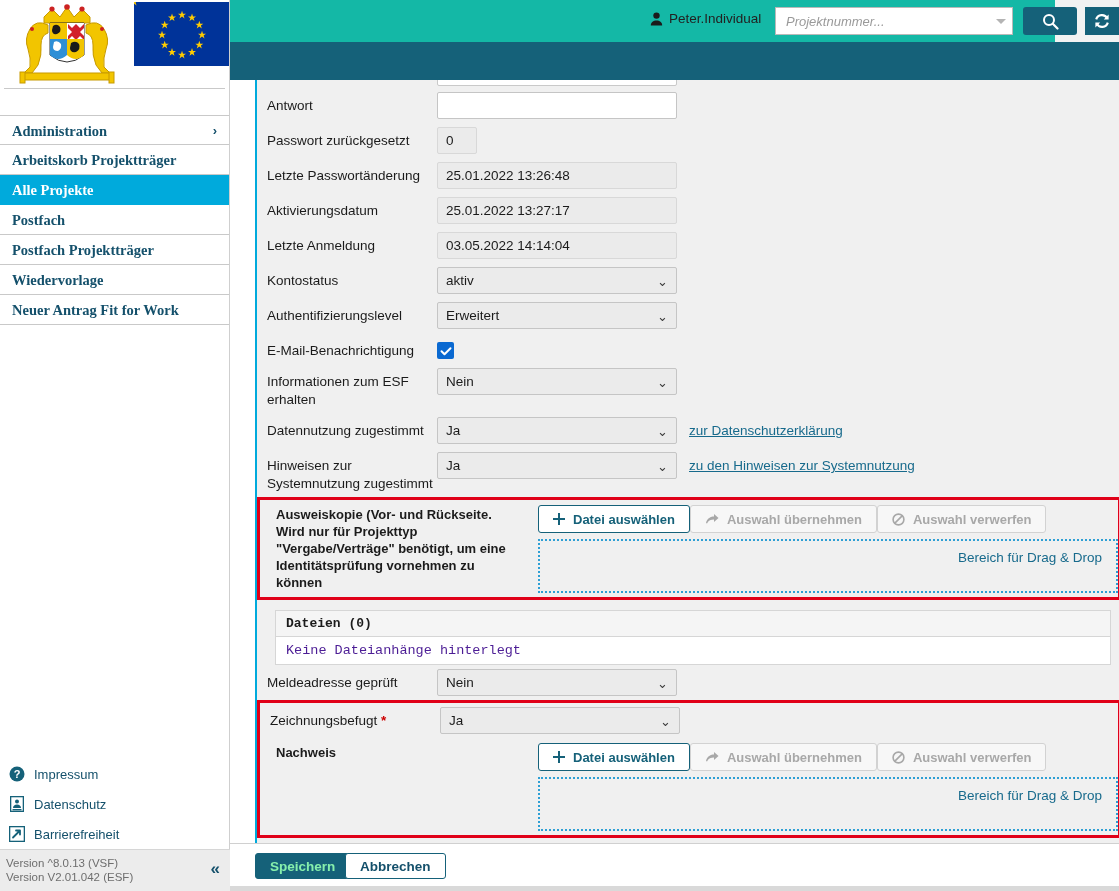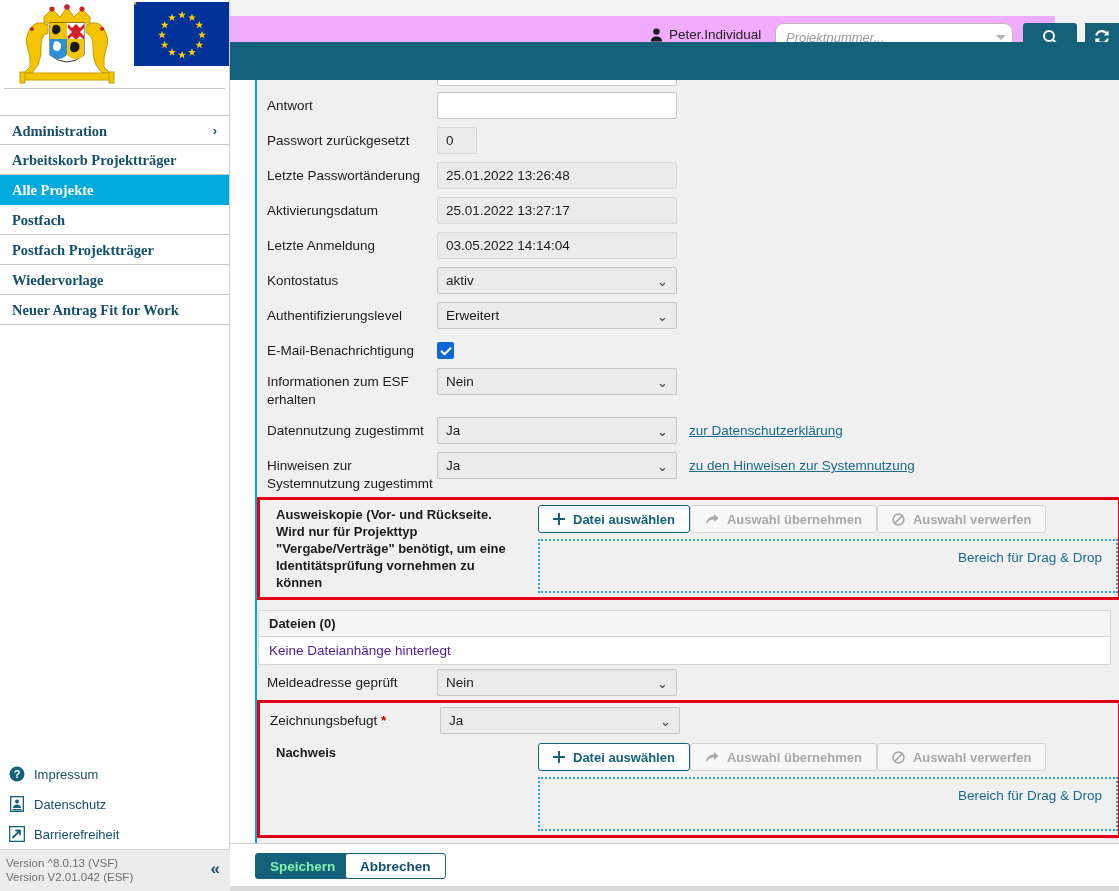--- a/index.html
+++ b/index.html
@@ -100,36 +100,36 @@
   }
   .collapse-btn {
     position: absolute; right: 10px; top: 9px;
     font-size: 17px; font-weight: bold;
     color: #14506b; cursor: pointer;
     line-height: 20px;
   }
 
   
   #topbar {
-    position: absolute; left: 230px; top: 16px;
+    position: absolute; left: 230px; top: 0;
     width: 825px; height: 42px;
-    background: #f0abfc;
+    background: #14b8a6;
   }
   .user-chip {
     position: absolute; left: 420px; top: 11px;
     display: flex; align-items: center;
     font-size: 13.5px; color: #222;
   }
   .user-chip .uicon { margin-right: 6px; display:flex; }
   #proj-search {
     position: absolute; left: 545px; top: 7px;
     width: 238px; height: 28px;
     background: #ffffff;
     border: 1px solid #b9b9b9;
-    border-radius: 9px;
+    border-radius: 0;
   }
   #proj-search input {
     position: absolute; left: 8px; top: 0;
     width: 200px; height: 26px;
     border: none; outline: none;
     background: transparent;
     font-family: "Liberation Sans", sans-serif;
     font-size: 13px; font-style: italic;
     color: #333;
   }
@@ -291,23 +291,24 @@
     position: relative;
   }
   .dropzone .dz-text {
     position: absolute; right: 14px; top: 9px;
     font-size: 13.5px;
     color: #176a8c;
   }
 
   
   .files-box {
-    margin: 10px 10px 0 1px;
+    margin: 10px 10px 0 18px;
     border: 1px solid #d6d6d6;
     background: #ffffff;
+    font-family: Liberation Mono, monospace;
   }
   .files-head {
     background: #f5f5f5;
     border-bottom: 1px solid #d6d6d6;
     padding: 5px 10px;
     font-size: 13px; font-weight: bold; color: #1b1b1b;
   }
   .files-empty {
     padding: 6px 10px;
     font-size: 13.5px; color: #4c1d95;

